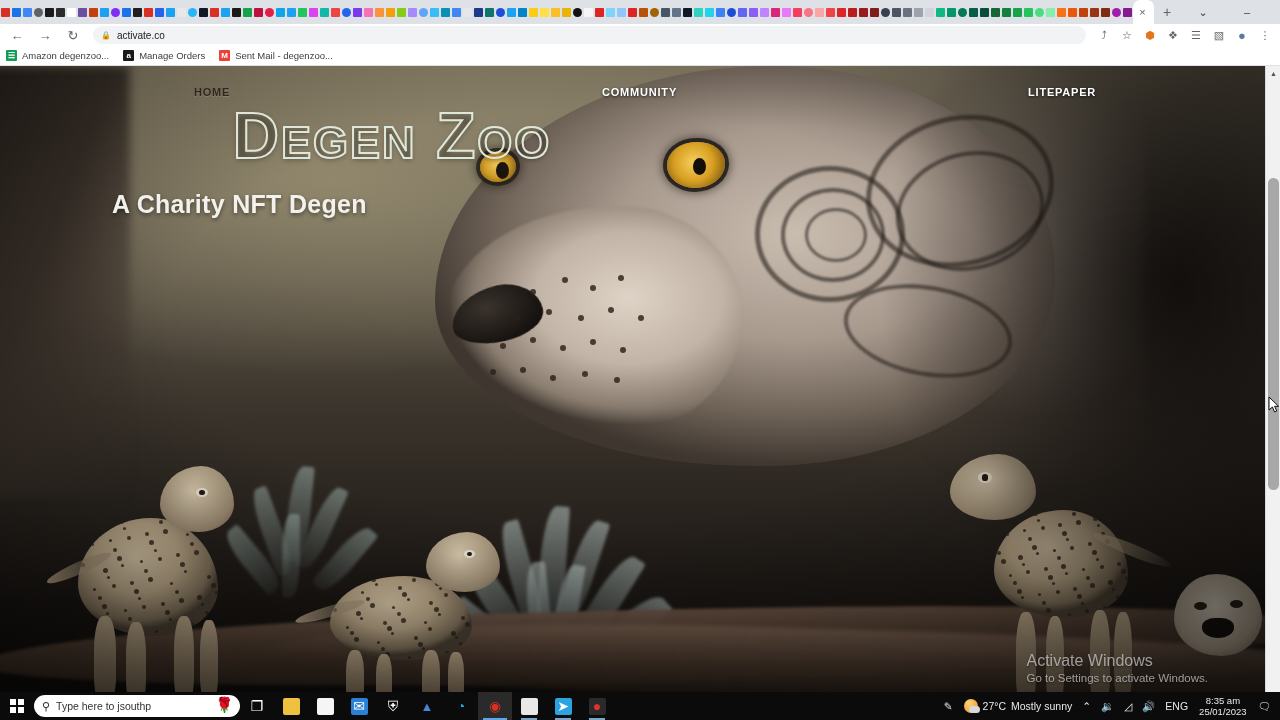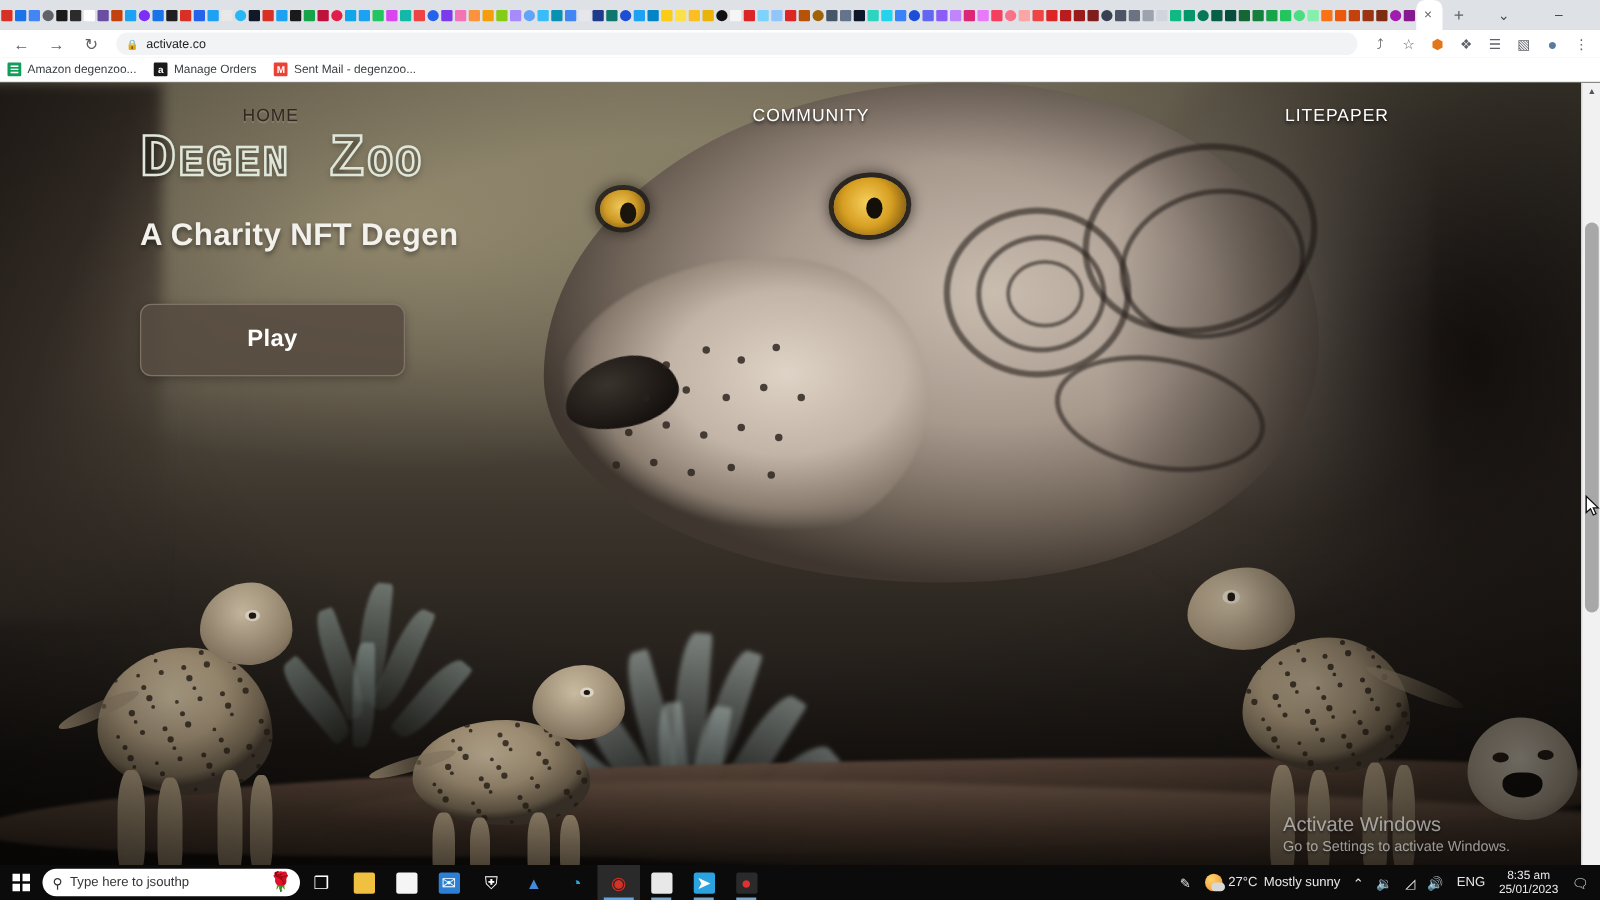--- a/index.html
+++ b/index.html
@@ -223,34 +223,34 @@
     background: #17120e; border-radius: 45% 45% 55% 55%;
   }
   .cub-eye { position: absolute; width: 13px; height: 8px; background: #2a2018; border-radius: 50%; }
 
   
   .nav {
     position: absolute; left: 0; top: 12px; width: 1280px; height: 28px;
     display: flex; align-items: center;
   }
   .nav a {
-    position: absolute; font-size: 14px; font-weight: normal; letter-spacing: .8px;
+    position: absolute; font-size: 11px; font-weight: bold; letter-spacing: .8px;
     text-decoration: none; font-family: "Liberation Sans", sans-serif; text-align: right;
   }
   .nav .home { left: 194px; color: #30281f; text-shadow: 0 1px 1px rgba(255,255,255,.18); }
   .nav .community { left: 602px; color: #fff; text-shadow: 0 1px 3px rgba(0,0,0,.75); }
   .nav .litepaper { left: 1028px; color: #fff; text-shadow: 0 1px 3px rgba(0,0,0,.75); }
 
   .hero { position: absolute; left: 112px; top: 38px; width: 560px; }
   .logo {
-    font-family: Liberation Mono, monospace; font-size: 48px; line-height: 1;
+    font-family: Liberation Sans, sans-serif; font-size: 64px; line-height: 1;
     font-weight: bold; letter-spacing: 2px; color: transparent;
     -webkit-text-stroke: 2px #dfe7da;
     text-shadow: 0 2px 5px rgba(20,16,12,.35);
-    font-variant: small-caps; white-space: nowrap;
+    font-variant: small-caps; white-space: nowrap; text-align: center;
   }
   .tagline {
     margin-top: 22px; font-size: 25px; font-weight: bold; color: #f3f1ec;
     letter-spacing: .3px; text-shadow: 0 2px 4px rgba(0,0,0,.45);
   }
   .play-btn {
     margin-top: 40px; width: 212px; height: 58px; border-radius: 9px;
     background: rgba(86,75,64,.88); border: 1px solid rgba(160,148,134,.55);
     display: flex; align-items: center; justify-content: center;
     color: #fff; font-size: 19px; font-weight: bold; letter-spacing: .3px;
@@ -998,21 +998,20 @@
 
       <div class="nav">
         <a class="home" href="#">HOME</a>
         <a class="community" href="#">COMMUNITY</a>
         <a class="litepaper" href="#">LITEPAPER</a>
       </div>
 
       <div class="hero">
         <div class="logo">Degen Zoo</div>
         <div class="tagline">A Charity NFT Degen</div>
-        <div class="play-btn">Play</div>
       </div>
 
       <div class="watermark">
         <div class="wm-title">Activate Windows</div>
         <div class="wm-sub">Go to Settings to activate Windows.</div>
       </div>
 
       <div class="scrollbar">
         <div class="sb-arrow">▲</div>
         <div class="sb-thumb"></div>

